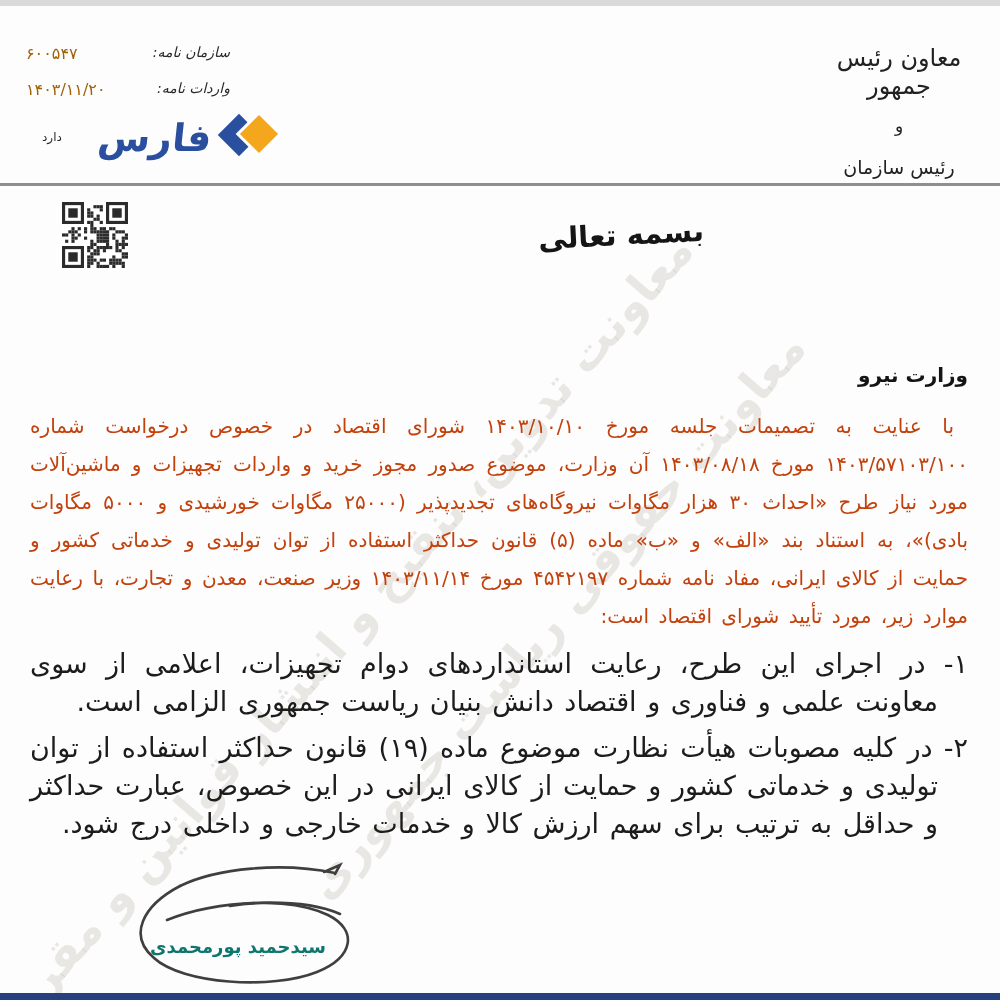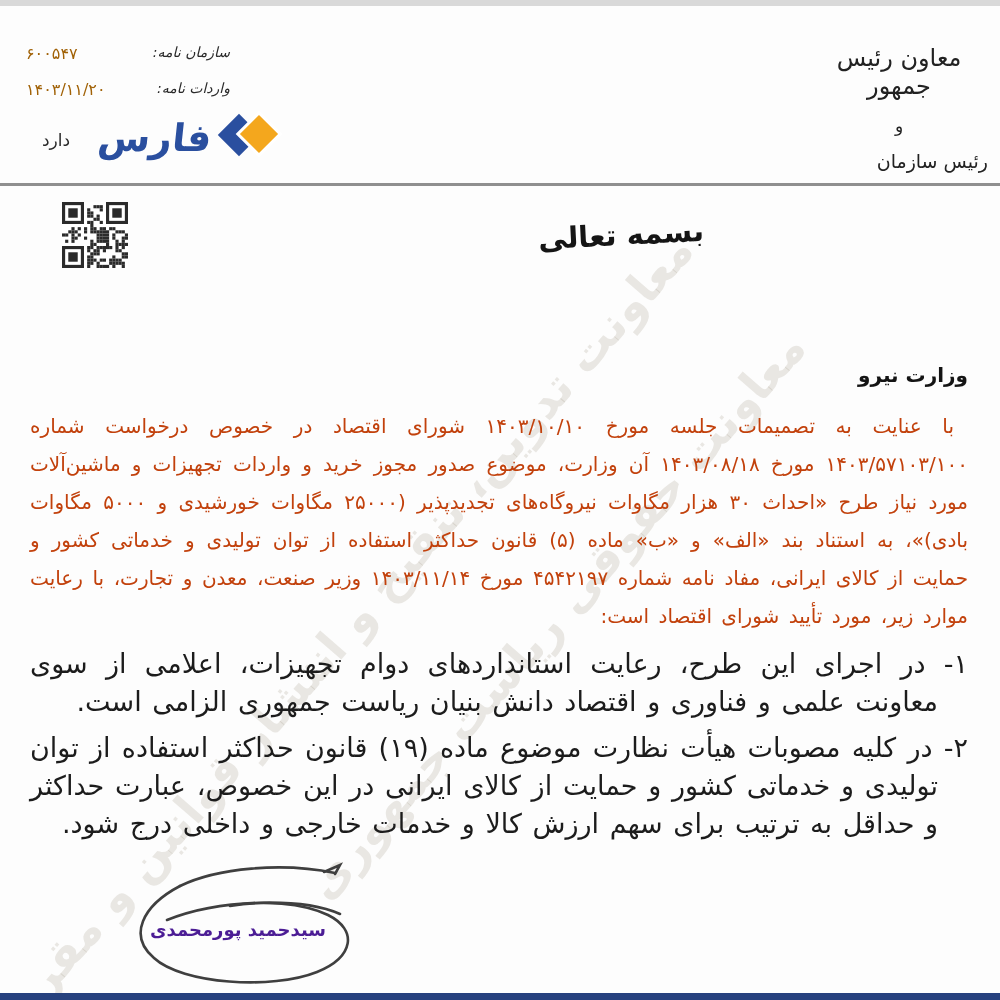--- a/index.html
+++ b/index.html
@@ -9,33 +9,33 @@
     font-family:"DejaVu Sans",sans-serif;color:#1e1e1e;
   }
   .scan-edge-top{position:absolute;top:0;left:0;right:0;height:6px;background:#d9d9d9;}
   .scan-edge-bottom{position:absolute;bottom:0;left:0;right:0;height:7px;background:#26417e;}
 
   
   .meta-block{position:absolute;left:26px;top:44px;width:204px;direction:rtl;}
   .meta-row{display:flex;justify-content:space-between;align-items:flex-start;margin-bottom:17px;}
   .meta-label{font-size:14px;color:#2a2a2a;font-style:italic;}
   .meta-value{font-size:16px;color:#a16207;letter-spacing:.5px;}
-  .attach-value{position:absolute;left:42px;top:130px;font-size:17px;color:#2a2a2a;}
+  .attach-value{position:absolute;left:42px;top:130px;font-size:12px;color:#2a2a2a;}
 
   .fars-logo{position:absolute;left:98px;top:108px;display:flex;direction:ltr;align-items:center;gap:6px;}
   .fars-word{font-size:38px;font-weight:bold;color:#2a4f9f;transform:skewX(-6deg);line-height:1;}
 
   .center-head{position:absolute;left:50%;transform:translateX(-50%);top:2px;text-align:center;width:340px;}
   .center-head .title1{font-size:20px;margin-top:4px;color:#222;}
   .center-head .title2{font-size:26px;font-weight:bold;margin-top:8px;color:#161616;}
 
   .signer-block{position:absolute;right:12px;top:44px;width:178px;text-align:center;color:#222;}
   .signer-block .l1{font-size:24px;}
   .signer-block .l2{font-size:17px;margin-top:16px;}
-  .signer-block .l3{font-size:19px;margin-top:14px;text-align:right;}
+  .signer-block .l3{font-size:19px;margin-top:20px;}
 
   .head-rule{position:absolute;top:183px;left:0;right:0;height:3px;background:#8f8f8f;}
 
   .qr{position:absolute;left:62px;top:202px;width:66px;height:66px;}
   .invocation{position:absolute;left:538px;top:218px;font-size:29px;font-weight:bold;color:#151515;transform:rotate(-3deg);}
 
   
   .watermark{
     position:absolute;left:210px;top:430px;width:640px;z-index:0;
     transform:rotate(-49deg);transform-origin:center;
@@ -53,22 +53,22 @@
   }
   .letter-item{
     font-size:27px;line-height:38px;text-align:justify;color:#1c1c1c;
     padding-right:30px;text-indent:-30px;word-spacing:2px;margin:0 0 8px 0;
   }
 
   
   .signature{position:absolute;left:112px;top:858px;width:245px;height:135px;z-index:1;}
   .signature svg{position:absolute;left:0;top:0;}
   .signature-name{
-    position:absolute;left:36px;top:61px;width:180px;text-align:center;
-    font-size:18px;font-weight:bold;color:#4c1d95;
+    position:absolute;left:36px;top:78px;width:180px;text-align:center;
+    font-size:18px;font-weight:bold;color:#0f766e;
   }
 </style>
 </head>
 <body>
 
 <div class="page">
 
   <div class="scan-edge-top"></div>
 
   <div class="meta-block">

